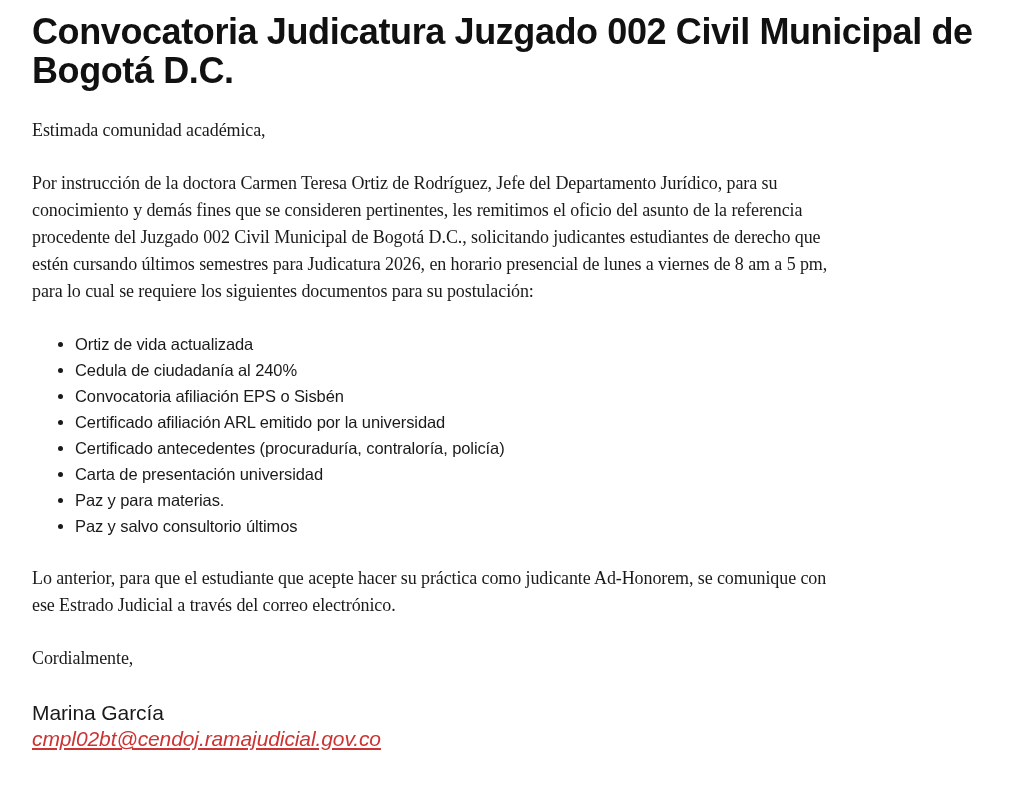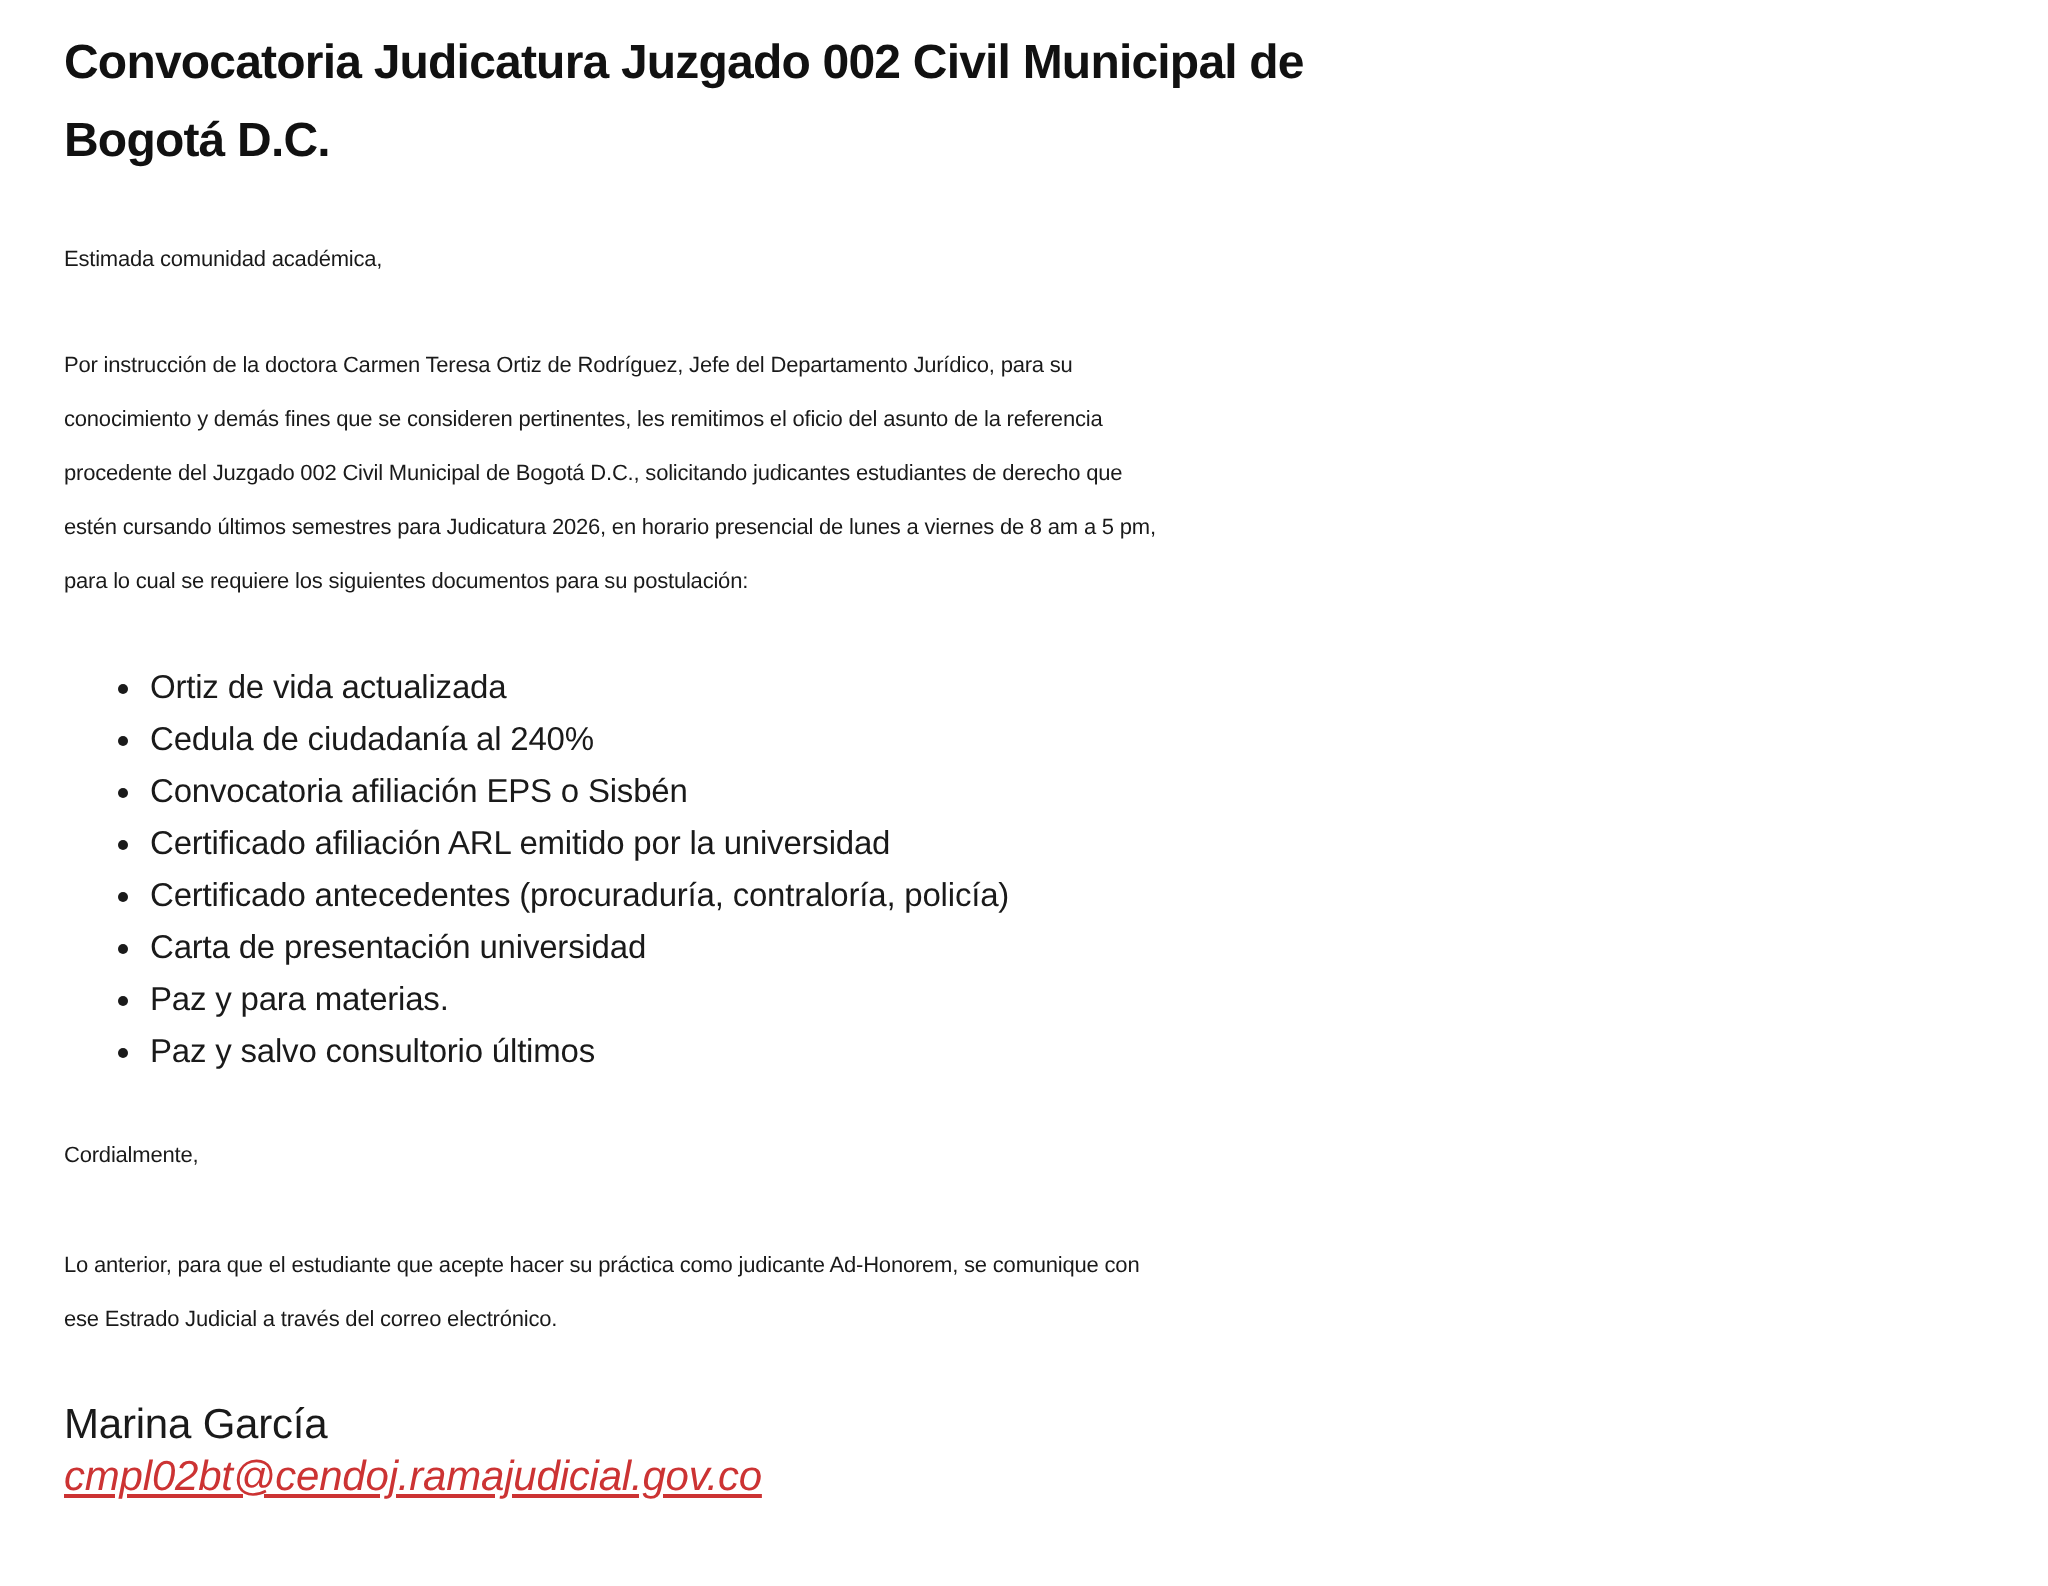--- a/index.html
+++ b/index.html
@@ -10,34 +10,35 @@
     color: #1a1a1a;
     font-family: "Liberation Sans", "DejaVu Sans", sans-serif;
   }
   .doc {
     width: 1024px;
     box-sizing: border-box;
     padding: 12px 38px 60px 32px;
     background: #ffffff;
   }
   .doc-title {
-    font-size: 24px;
+    font-size: 36px;
     line-height: 39px;
     font-weight: 700;
     letter-spacing: -0.4px;
     color: #111111;
     margin: 0 0 27px 0;
     white-space: pre-line;
   }
   .para {
-    font-size: 11px;
+    font-size: 18px;
     line-height: 27px;
     letter-spacing: -0.1px;
     margin: 26px 0;
     white-space: pre-line;
+    font-family: Liberation Serif, serif;
   }
   .greeting {
     margin-top: 0;
   }
   .doc-list {
     margin: 14px 0 16px 0;
     padding-left: 43px;
   }
   .doc-list li {
     font-size: 16.5px;
@@ -89,24 +90,24 @@
     <li>Ortiz de vida actualizada</li>
     <li>Cedula de ciudadanía al 240%</li>
     <li>Convocatoria afiliación EPS o Sisbén</li>
     <li>Certificado afiliación ARL emitido por la universidad</li>
     <li>Certificado antecedentes (procuraduría, contraloría, policía)</li>
     <li>Carta de presentación universidad</li>
     <li>Paz y para materias.</li>
     <li>Paz y salvo consultorio últimos</li>
   </ul>
 
-  <p class="para signoff">Cordialmente,</p>
-
   <p class="para">Lo anterior, para que el estudiante que acepte hacer su práctica como judicante Ad-Honorem, se comunique con
 ese Estrado Judicial a través del correo electrónico.</p>
+
+  <p class="para signoff">Cordialmente,</p>
 
   <div class="signature">
     <p>Marina García</p>
     <p class="sig-email-line">
       <a href="#">cmpl02bt@cendoj.ramajudicial.gov.co</a>
     </p>
   </div>
 
 </div>
 

